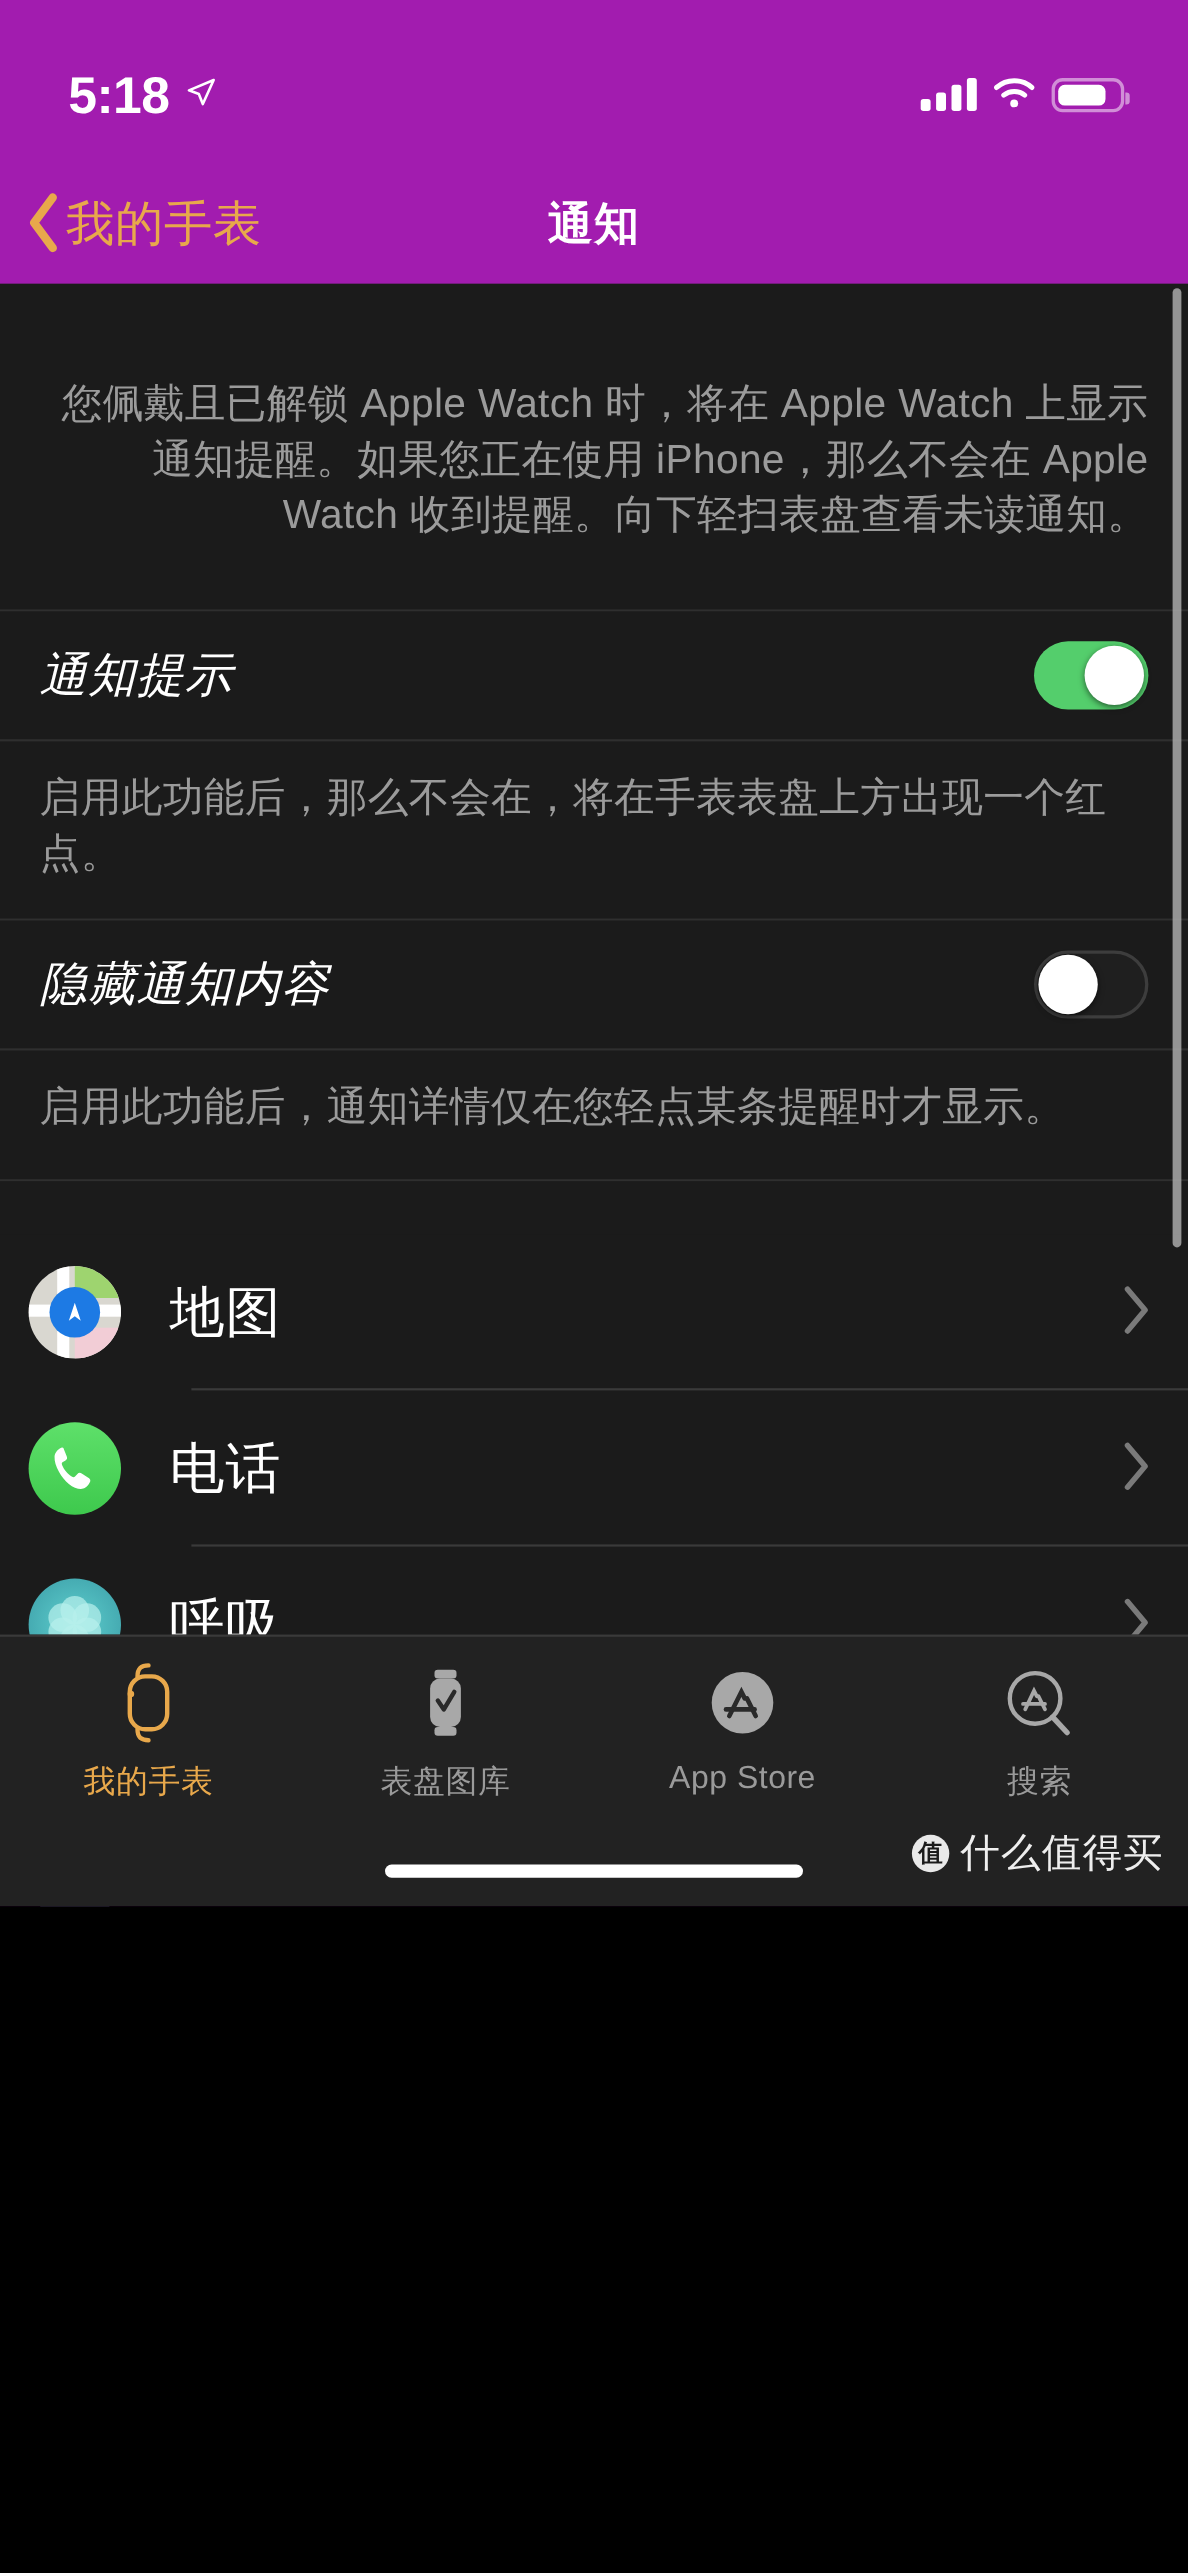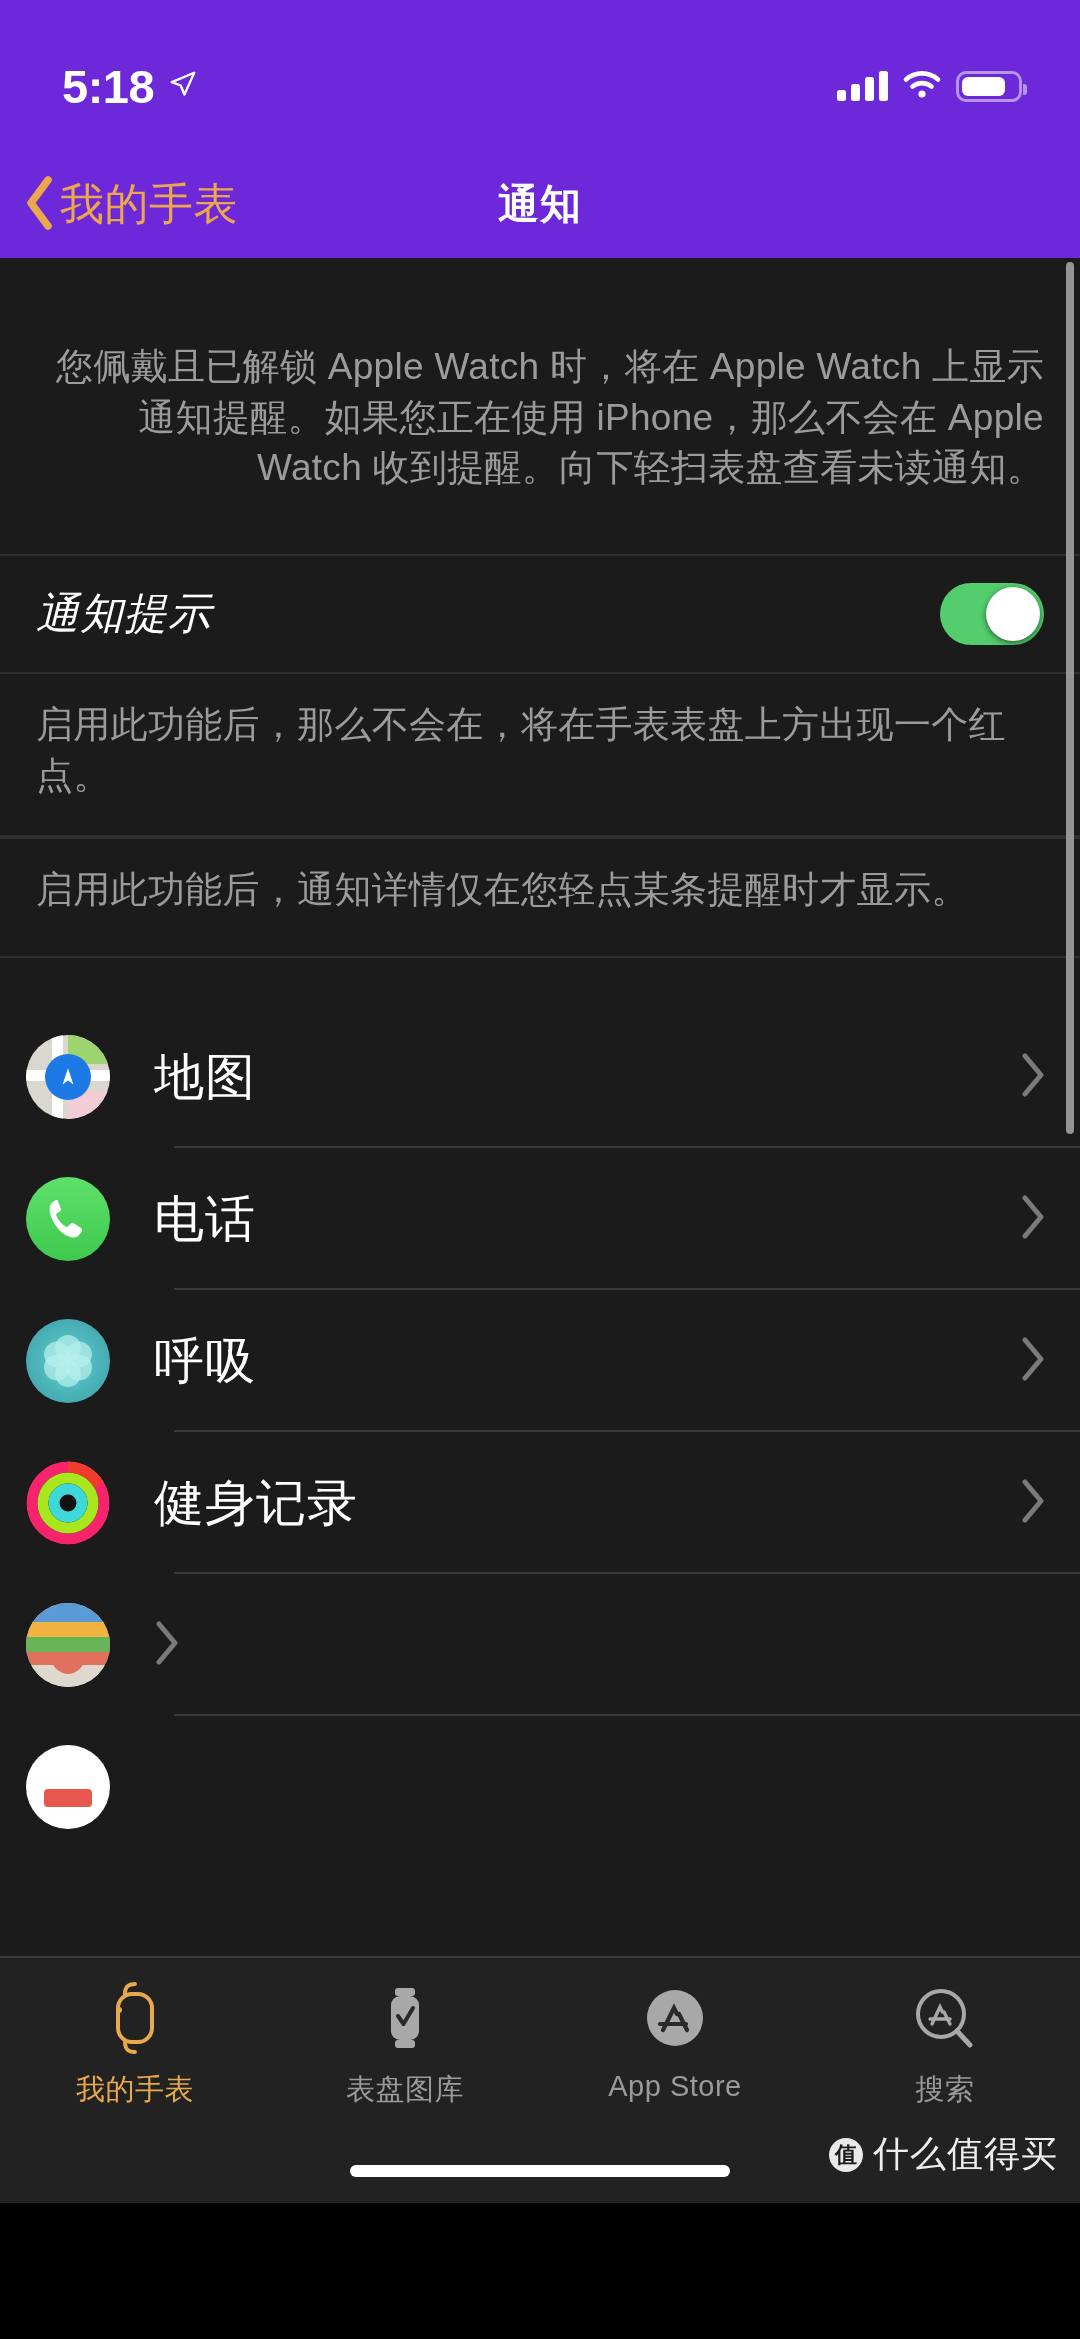--- a/index.html
+++ b/index.html
@@ -6,22 +6,22 @@
     margin: 0;
     padding: 0;
     background: #000;
   }
   body {
     font-family: "Liberation Sans", "DejaVu Sans", sans-serif;
   }
   .phone {
     position: relative;
     width: 1080px;
-    height: 2203px;
-    background: #6d28d9;
+    height: 1733px;
+    background: #a21caf;
     overflow: hidden;
     color: #fff;
   }
 
   
   .statusbar {
     position: absolute;
     top: 0; left: 0; right: 0;
     height: 150px;
     display: flex;
@@ -417,20 +417,26 @@
         <span class="knob"></span>
       </span>
     </div>
     <div class="hairline"></div>
     <div class="note-block">
       <div class="footnote">启用此功能后，那么不会在，将在手表表盘上方出现一个红点。</div>
     </div>
 
     <div class="hairline"></div>
 
+    <div class="toggle-row">
+      <span class="toggle-label">隐藏通知内容</span>
+      <span class="switch off">
+        <span class="knob"></span>
+      </span>
+    </div>
     <div class="hairline"></div>
     <div class="note-block tight">
       <div class="footnote">启用此功能后，通知详情仅在您轻点某条提醒时才显示。</div>
     </div>
 
     <div class="hairline"></div>
     <div class="gap"></div>
 
     <div class="app-list">
 

